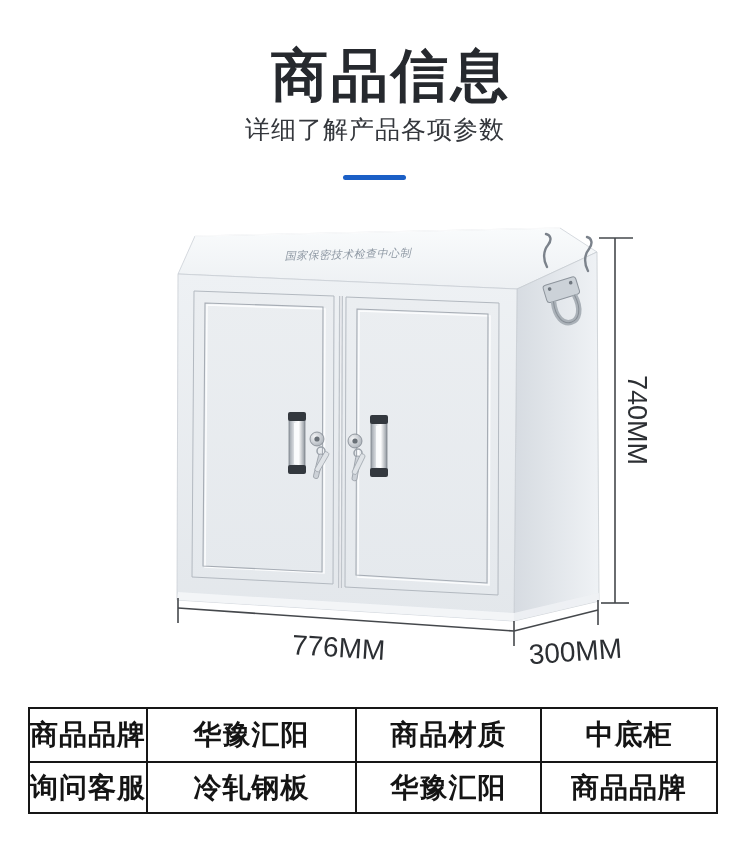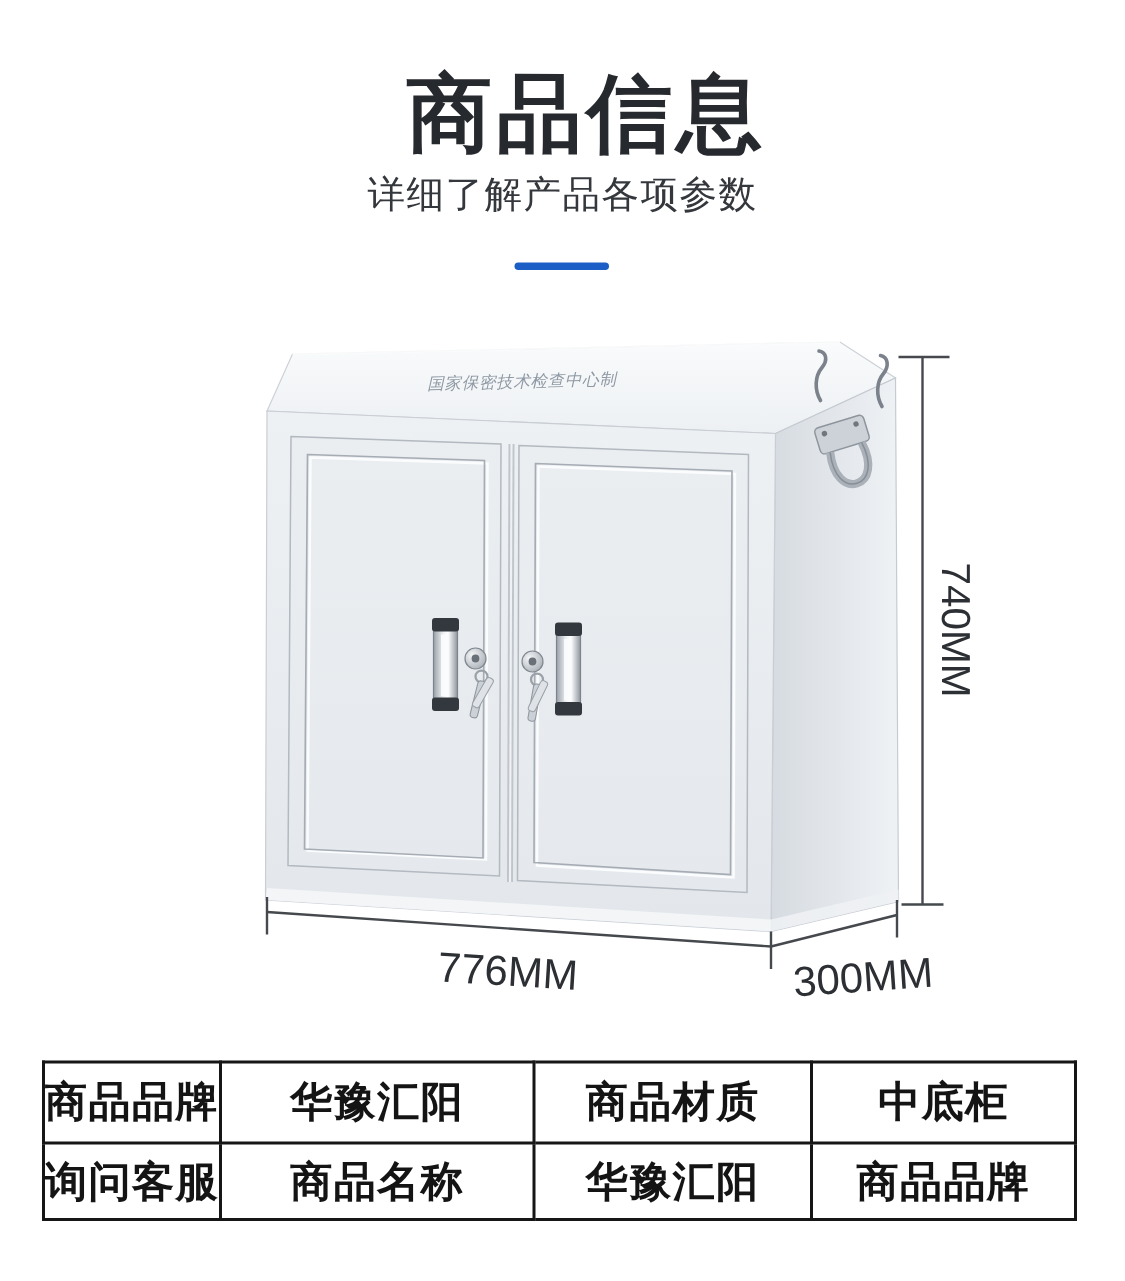--- a/index.html
+++ b/index.html
@@ -152,20 +152,20 @@
   <table class="spec-table">
     <tbody>
         <tr class="r1">
       <td class="col-a">商品品牌</td>
       <td class="col-b">华豫汇阳</td>
       <td class="col-c">商品材质</td>
       <td class="col-d">中底柜</td>
     </tr>
     <tr class="r2">
       <td class="col-a">询问客服</td>
-      <td class="col-b">商品名称</td>
+      <td class="col-b">冷轧钢板</td>
       <td class="col-c">华豫汇阳</td>
       <td class="col-d">商品品牌</td>
     </tr>
   </tbody>
     </table>
 
 </div>
 
 </body></html>

